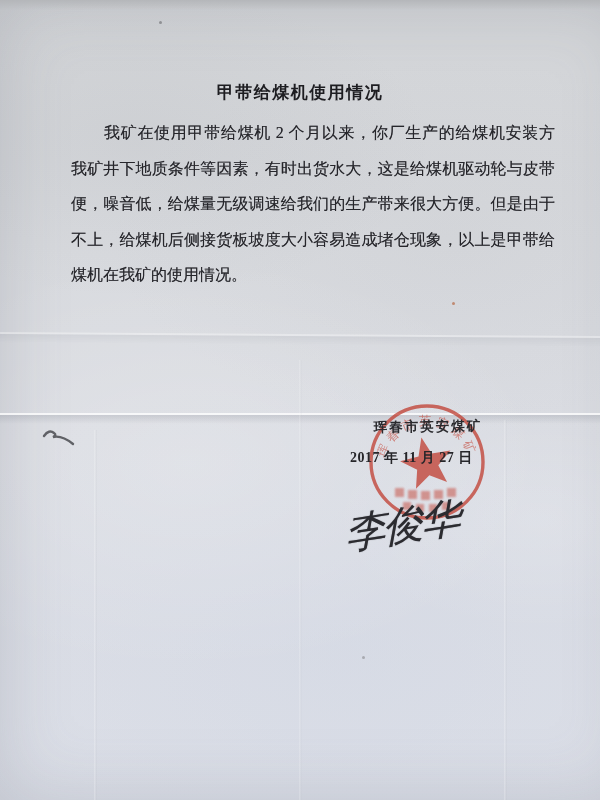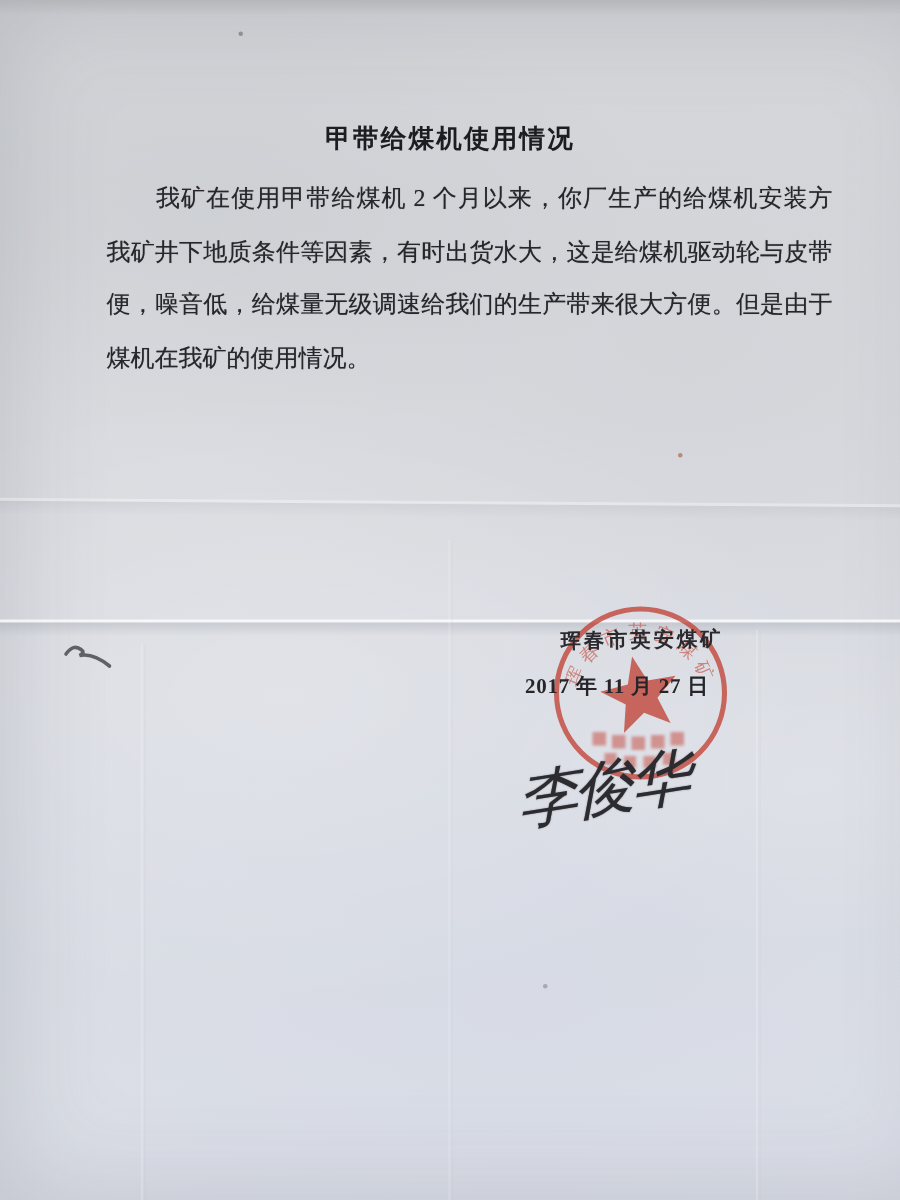--- a/index.html
+++ b/index.html
@@ -109,20 +109,21 @@
   <div class="speck" style="left:159px;top:21px;width:3px;height:3px;background:#8f9094;"></div>
   <div class="speck" style="left:452px;top:302px;width:3px;height:3px;background:#c08a72;"></div>
   <div class="speck" style="left:362px;top:656px;width:3px;height:3px;background:#a8aab0;"></div>
 
   <div class="doc-title">甲带给煤机使用情况</div>
 
   <div class="doc-body">
     <div class="line indent">我矿在使用甲带给煤机 2 个月以来，你厂生产的给煤机安装方</div>
     <div class="line">我矿井下地质条件等因素，有时出货水大，这是给煤机驱动轮与皮带</div>
     <div class="line">便，噪音低，给煤量无级调速给我们的生产带来很大方便。但是由于</div>
+    <div class="line">不上，给煤机后侧接货板坡度大小容易造成堵仓现象，以上是甲带给</div>
     <div class="line last">煤机在我矿的使用情况。</div>
   </div>
 
   <svg class="pen-mark" width="50" height="30" viewBox="0 0 50 30">
     <path d="M10,12 q5,-7 10,-3 q3,2 -1,4 q9,-2 20,7" fill="none" stroke="#4a4b50" stroke-width="2.4" stroke-linecap="round" opacity=".85"></path>
   </svg>
 
   <svg class="seal-svg" width="150" height="150" viewBox="0 0 150 150">
     <defs>
       <path id="sealArc" d="M 31,78 A 43,43 0 1 1 117,78" fill="none"></path>

